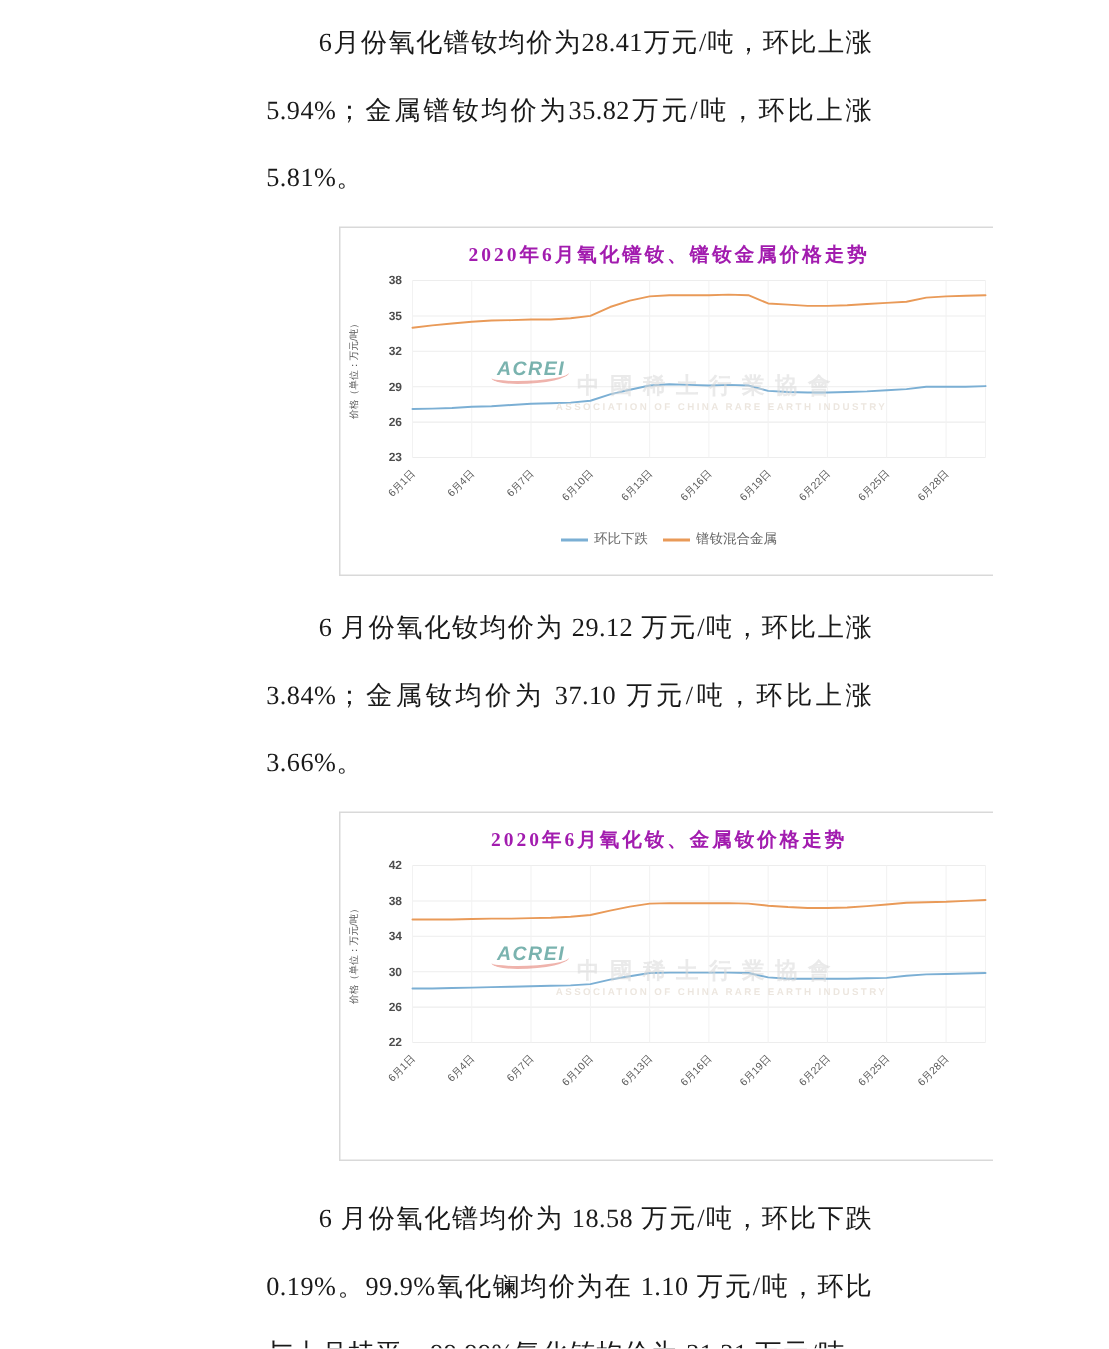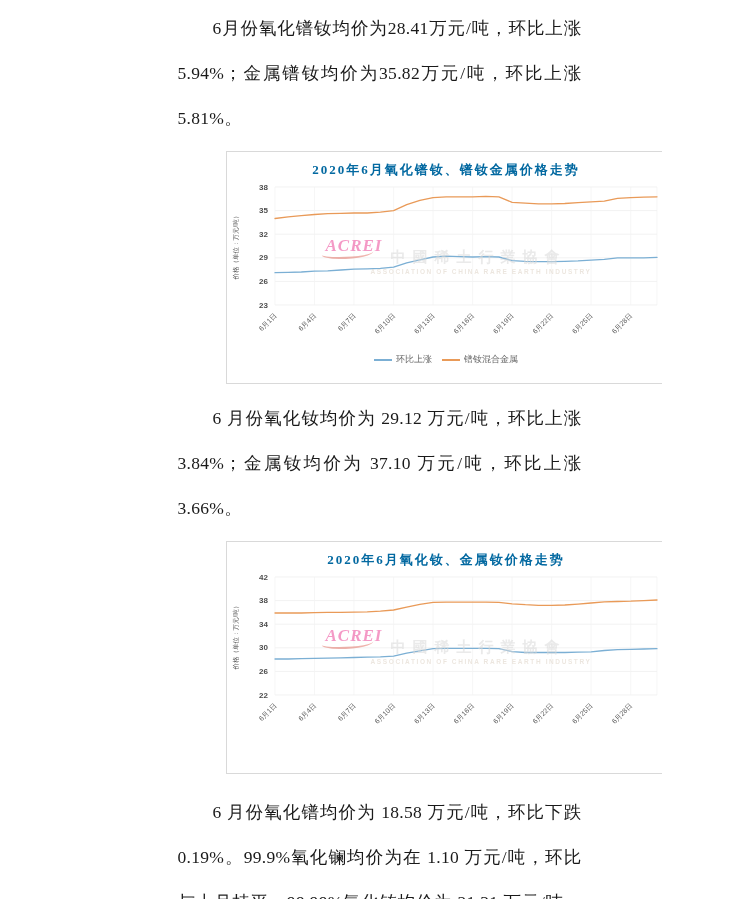--- a/index.html
+++ b/index.html
@@ -29,21 +29,21 @@
     width:441px;height:233px;
     border:1px solid #d9d9d9;
     background:#ffffff;
     box-sizing:border-box;
   }
   .chart-title{
     margin-top:9px;
     text-align:center;
     font-size:13px;
     font-weight:bold;
-    color:#0369a1;
+    color:#a21caf;
     letter-spacing:2px;
     font-family:"Liberation Serif","DejaVu Serif",serif;
   }
   .chart-svg{display:block;margin-top:2px;}
   .legend{
     display:flex;justify-content:center;align-items:center;
     gap:10px;margin-top:-4px;
   }
   .legend-item{display:flex;align-items:center;gap:4px;}
   .legend-line{display:inline-block;width:18px;height:2px;}
@@ -53,23 +53,23 @@
     left:50%;top:72px;
     transform:translateX(-50%);
     opacity:0.55;
     pointer-events:none;
     white-space:nowrap;
     text-align:center;
   }
   .wm-row{display:flex;align-items:center;gap:8px;justify-content:center;}
   .wm-brand{
     position:relative;
-    font-family:Liberation Serif, serif;
+    font-family:Liberation Sans, sans-serif;
     font-style:italic;font-weight:bold;
-    font-size:17px;color:#ec4899;letter-spacing:1px;
+    font-size:13px;color:#0f766e;letter-spacing:1px;
   }
   .wm-swoosh{
     position:absolute;left:-4px;bottom:-3px;
     width:52px;height:10px;
     border-bottom:2px solid #e2766a;
     border-radius:0 0 80% 40%;
   }
   .wm-cn{
     font-size:15px;color:#d9d9d9;font-weight:bold;
     letter-spacing:7px;
@@ -127,21 +127,21 @@
         <text transform="rotate(-45 324.6 133)" x="324.6" y="136" text-anchor="end" font-size="7" fill="#595959" font-family="Liberation Sans, DejaVu Sans, sans-serif">6月22日</text>
         <text transform="rotate(-45 364.1 133)" x="364.1" y="136" text-anchor="end" font-size="7" fill="#595959" font-family="Liberation Sans, DejaVu Sans, sans-serif">6月25日</text>
         <text transform="rotate(-45 403.7 133)" x="403.7" y="136" text-anchor="end" font-size="7" fill="#595959" font-family="Liberation Sans, DejaVu Sans, sans-serif">6月28日</text>
         <text transform="rotate(-90 11 65.0)" x="11" y="65.0" text-anchor="middle" font-size="6.5" fill="#595959" font-family="Liberation Sans, DejaVu Sans, sans-serif">价格（单位：万元/吨）</text>
         <polyline points="48.0,91.7 61.2,91.4 74.3,91.0 87.5,90.2 100.7,89.8 113.9,89.0 127.0,88.2 140.2,87.8 153.4,87.4 166.6,86.2 179.7,81.9 192.9,78.8 206.1,76.0 219.2,75.2 232.4,75.6 245.6,76.0 258.8,75.6 271.9,76.0 285.1,79.6 298.3,80.3 311.4,80.7 324.6,80.7 337.8,80.3 351.0,79.9 364.1,79.2 377.3,78.4 390.5,76.8 403.7,76.8 416.8,76.8 430.0,76.4" fill="none" stroke="#7bafd4" stroke-width="1.3" stroke-linejoin="round" stroke-linecap="round"></polyline>
         <polyline points="48.0,37.5 61.2,35.9 74.3,34.7 87.5,33.5 100.7,32.7 113.9,32.4 127.0,32.0 140.2,32.0 153.4,31.2 166.6,29.6 179.7,23.7 192.9,19.4 206.1,16.6 219.2,15.8 232.4,15.8 245.6,15.8 258.8,15.4 271.9,15.8 285.1,21.3 298.3,22.1 311.4,22.9 324.6,22.9 337.8,22.5 351.0,21.7 364.1,20.9 377.3,20.2 390.5,17.4 403.7,16.6 416.8,16.2 430.0,15.8" fill="none" stroke="#e99a58" stroke-width="1.3" stroke-linejoin="round" stroke-linecap="round"></polyline>
       </svg>
     <div class="legend">
         <span class="legend-item">
           <span class="legend-line" style="background: rgb(123, 175, 212);"></span>
-          <span class="legend-text">环比上涨</span>
+          <span class="legend-text">环比下跌</span>
         </span>
         <span class="legend-item">
           <span class="legend-line" style="background: rgb(233, 154, 88);"></span>
           <span class="legend-text">镨钕混合金属</span>
         </span>
       </div>
     <div class="watermark">
       <div class="wm-row">
         <span class="wm-brand"><span>ACREI</span><span class="wm-swoosh"></span></span>
         <span class="wm-cn">中國稀土行業協會</span>

